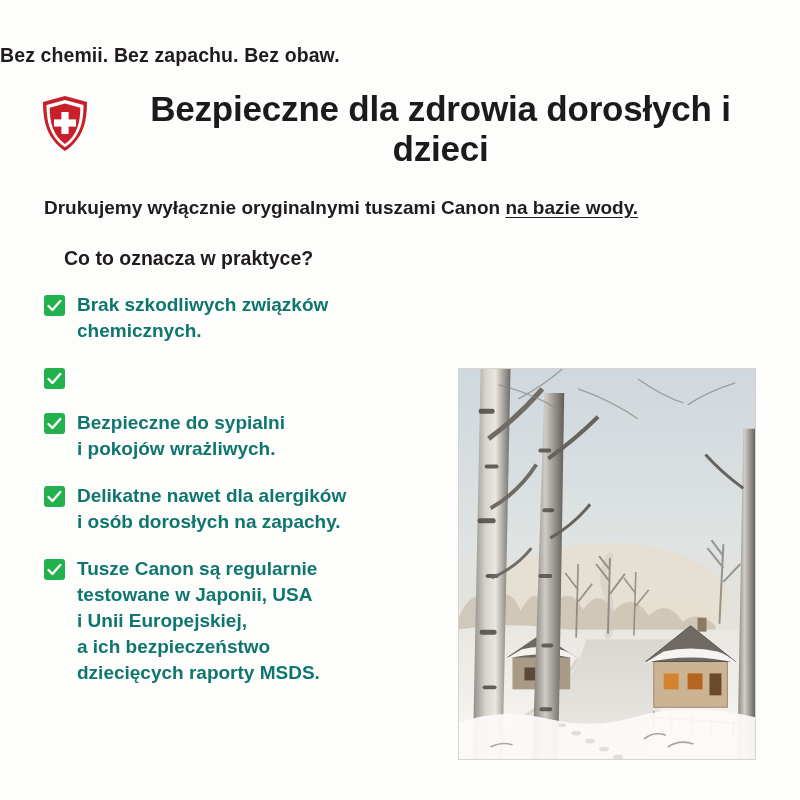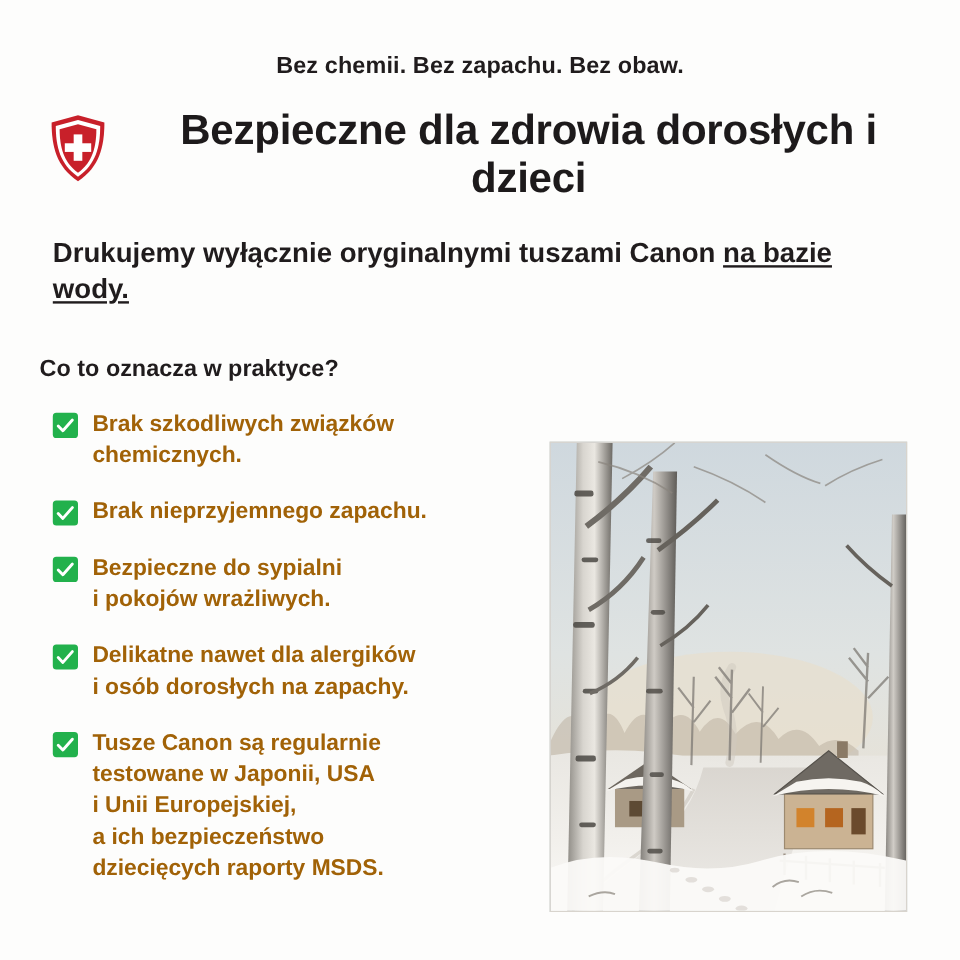--- a/index.html
+++ b/index.html
@@ -19,21 +19,20 @@
 
   .page {
     width: 800px;
     height: 800px;
     position: relative;
     padding: 0;
   }
 
   
   .tagline {
-    text-align: center;
     font-weight: bold;
     font-size: 19.5px;
     letter-spacing: 0.1px;
     padding-top: 44px;
     color: #201c1d;
   }
 
   
   .headline-row {
     display: flex;
@@ -63,32 +62,32 @@
     letter-spacing: -0.2px;
     color: #1d1a1b;
     padding-right: 8px;
   }
 
   
   .intro {
     margin-top: 28px;
     padding-left: 44px;
     padding-right: 38px;
-    font-size: 23px;
+    font-size: 19px;
     font-weight: bold;
     color: #201c1d;
     line-height: 1.3;
   }
   .intro .underline {
     text-decoration: underline;
     text-underline-offset: 3px;
   }
   .question {
-    margin-top: 40px;
-    padding-left: 33px;
+    margin-top: 26px;
+    padding-left: 64px;
     font-size: 19.5px;
     font-weight: bold;
     color: #201c1d;
   }
 
   
   .checklist {
     margin-top: 22px;
     padding-left: 44px;
     width: 430px;
@@ -106,21 +105,21 @@
     background: #22b14c;
     margin-right: 12px;
     margin-top: 3px;
     position: relative;
   }
   .check-box svg { display: block; }
   .check-text {
     font-size: 19px;
     font-weight: bold;
     line-height: 1.37;
-    color: #a16207;
+    color: #0f766e;
     white-space: pre-line;
   }
 
   
   .art-frame {
     position: absolute;
     left: 458px;
     top: 368px;
     width: 298px;
     height: 392px;
@@ -168,21 +167,20 @@
       </span>
       <span class="check-text">Brak szkodliwych związków chemicznych.</span>
     </div>
 
     <div class="check-item">
       <span class="check-box">
         <svg viewBox="0 0 21 21" width="21" height="21" aria-hidden="true">
           <path d="M4.5 11 L8.4 15 L16.3 6" fill="none" stroke="#ffffff" stroke-width="2.4" stroke-linecap="round" stroke-linejoin="round"></path>
         </svg>
       </span>
-      <span class="check-text">Brak nieprzyjemnego zapachu.</span>
     </div>
 
     <div class="check-item">
       <span class="check-box">
         <svg viewBox="0 0 21 21" width="21" height="21" aria-hidden="true">
           <path d="M4.5 11 L8.4 15 L16.3 6" fill="none" stroke="#ffffff" stroke-width="2.4" stroke-linecap="round" stroke-linejoin="round"></path>
         </svg>
       </span>
       <span class="check-text">Bezpieczne do sypialni
 i pokojów wrażliwych.</span>

